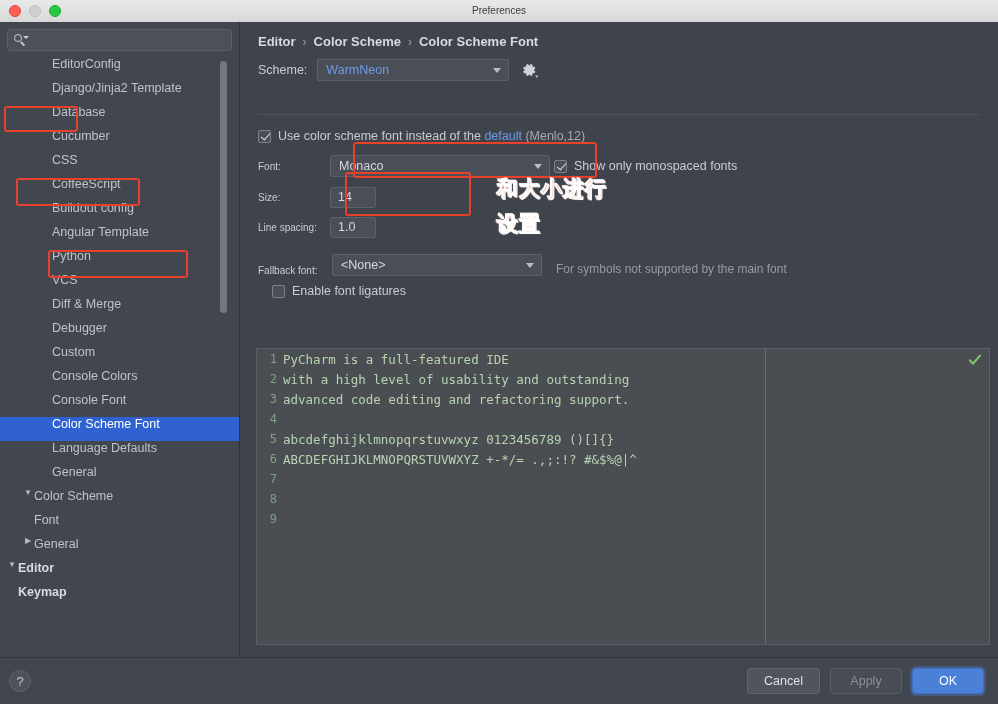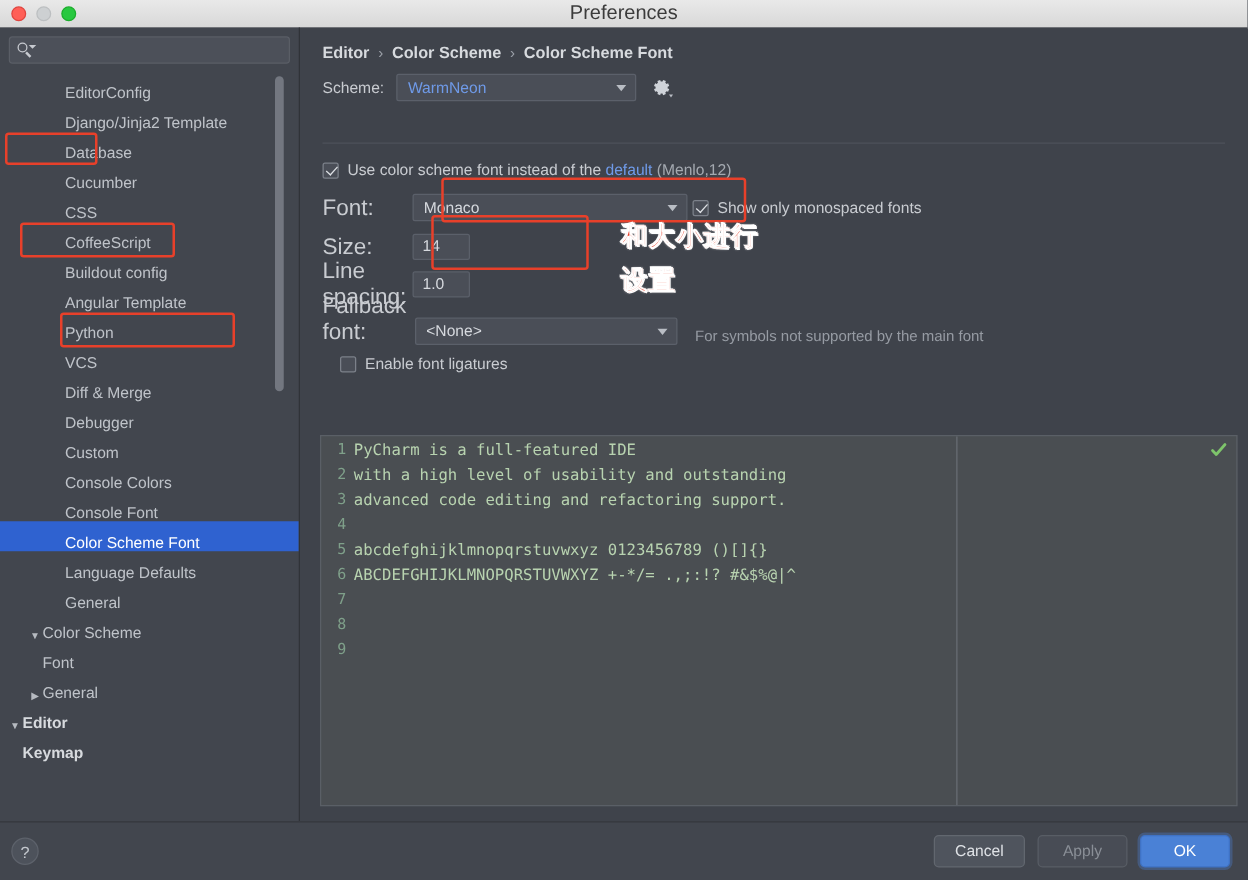--- a/index.html
+++ b/index.html
@@ -19,21 +19,21 @@
     border-bottom:1px solid #b6b6b6;
     display:flex;align-items:center;
   }
   .traffic{display:flex;gap:8px;margin-left:9px;}
   .dot{width:12px;height:12px;border-radius:50%;box-sizing:border-box;}
   .dot.red{background:#ff5f57;border:1px solid #e0443e;}
   .dot.yellow{background:#cdd0d2;border:1px solid #bcbfc1;}
   .dot.green{background:#28c840;border:1px solid #1aad2b;}
   .title-text{
     position:absolute;left:0;right:0;text-align:center;
-    font-size:16px;color:#3b3b3b;line-height:22px;
+    font-size:10px;color:#3b3b3b;line-height:22px;
   }
 
   
   .sidebar{
     position:absolute;left:0;top:22px;width:240px;height:635px;
     background:#42464e;border-right:1px solid #303338;
     box-sizing:border-box;
   }
   .search-wrap{padding:7px 7px 6px 7px;}
   .search-box{
@@ -54,21 +54,21 @@
     border-left:3px solid transparent;border-right:3px solid transparent;
     border-top:3.5px solid #c7cad0;
   }
   .search-input{
     background:transparent;border:0;outline:none;flex:1;
     font-family:"Liberation Sans",sans-serif;font-size:12px;color:#d6d9de;
     padding:0;height:18px;
   }
   .tree{position:relative;height:577px;overflow:hidden;}
   .tree-item{
-    height:24px;display:flex;align-items:flex-end;
+    height:24px;display:flex;align-items:flex-start;
     font-size:12.5px;color:#bfc3c9;padding-left:8px;box-sizing:border-box;
     white-space:nowrap;
   }
   .tree-item.bold{font-weight:bold;color:#d7dade;}
   .tree-item.selected{background:#2f62d0;color:#ffffff;}
   .arrow{
     width:12px;flex:0 0 12px;display:inline-block;text-align:center;
     font-size:8px;color:#b6bac0;line-height:1;
   }
   .arrow.none{visibility:hidden;}
@@ -126,21 +126,21 @@
     margin-right:7px;
   }
   .chk.checked:after{
     content:"";position:absolute;left:3.5px;top:.5px;width:4px;height:8px;
     border:solid #dfe2e6;border-width:0 1.8px 1.8px 0;transform:rotate(42deg);
   }
   .chk-label{font-size:12.5px;color:#c9ccd1;}
   .link{color:#6f9ae8;}
   .muted{color:#a4a9b0;}
   .field-label{
-    width:72px;flex:0 0 auto;font-size:18px;color:#c9ccd1;text-align:left;
+    width:72px;flex:0 0 auto;font-size:10px;color:#c9ccd1;text-align:left;
   }
   .field-label.wide{width:100px;}
   .textbox{
     background:#4a4e57;border:1px solid #5b606a;border-radius:2px;height:21px;
     display:flex;align-items:center;padding:0 7px;box-sizing:border-box;
     font-size:12.5px;color:#d6d9de;
   }
   .combo.font{width:220px;}
   .combo.fallback{width:210px;}
   .hint{font-size:12px;color:#969ba3;margin-left:14px;}

